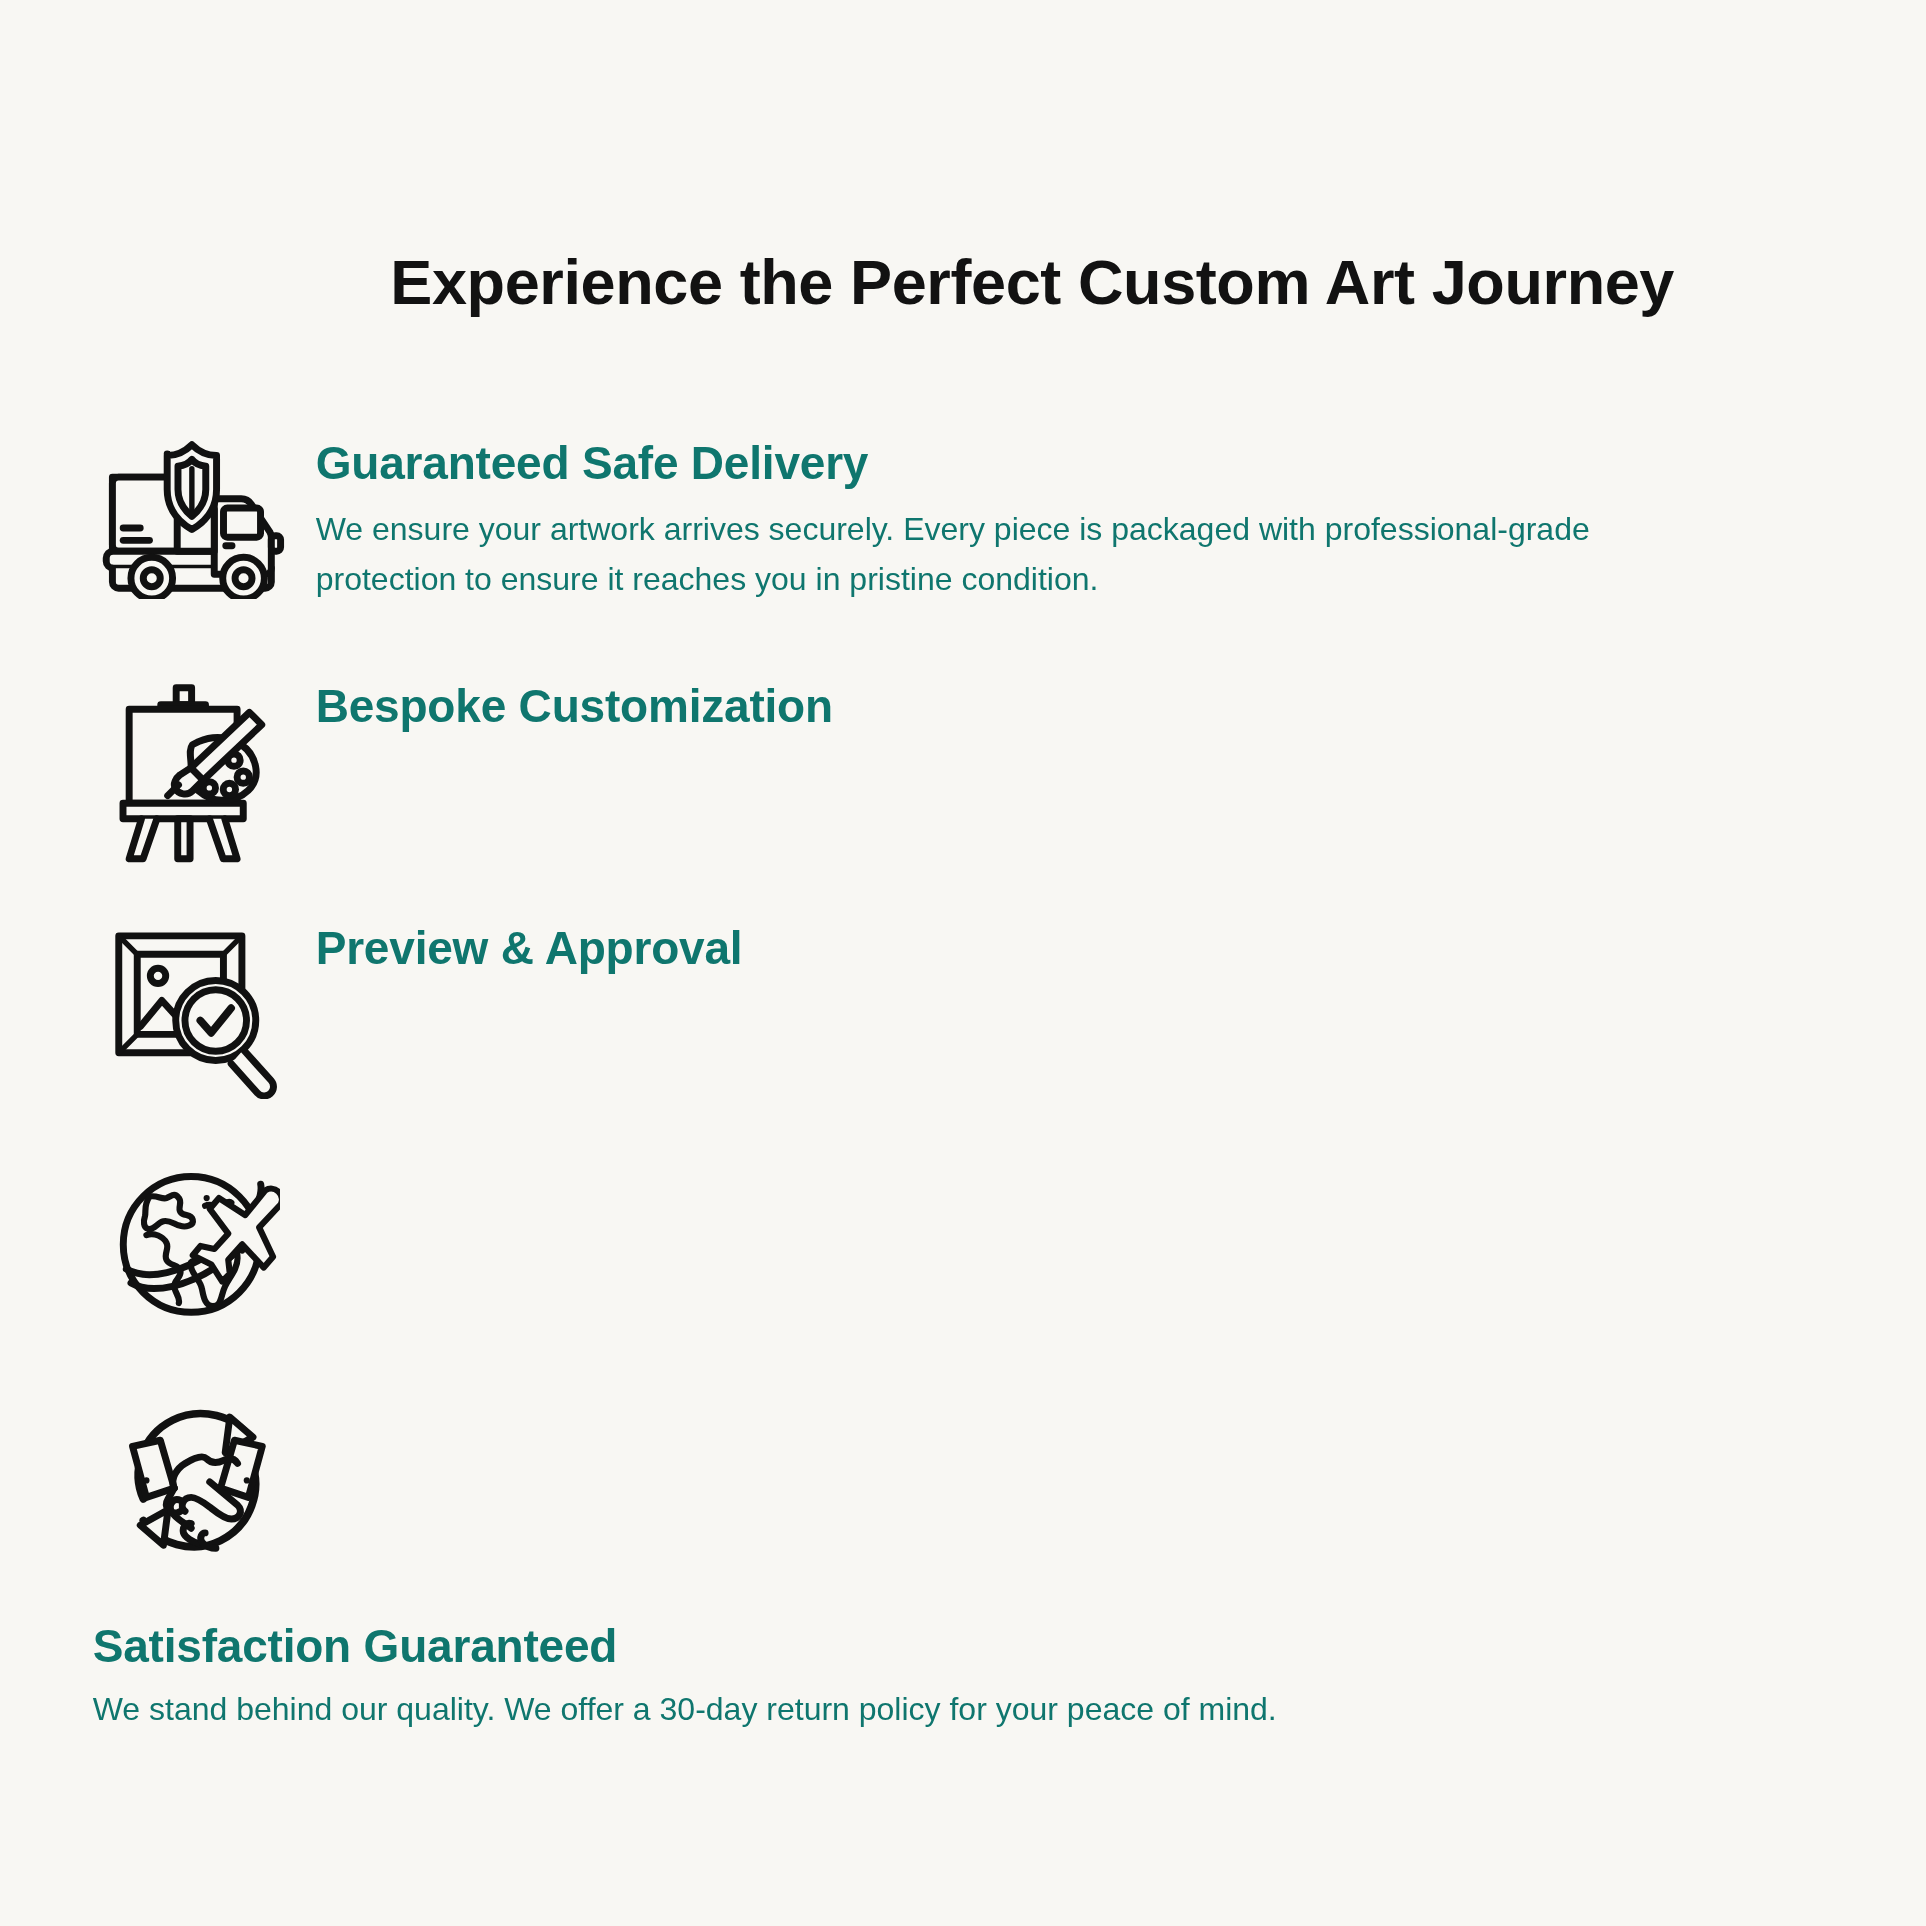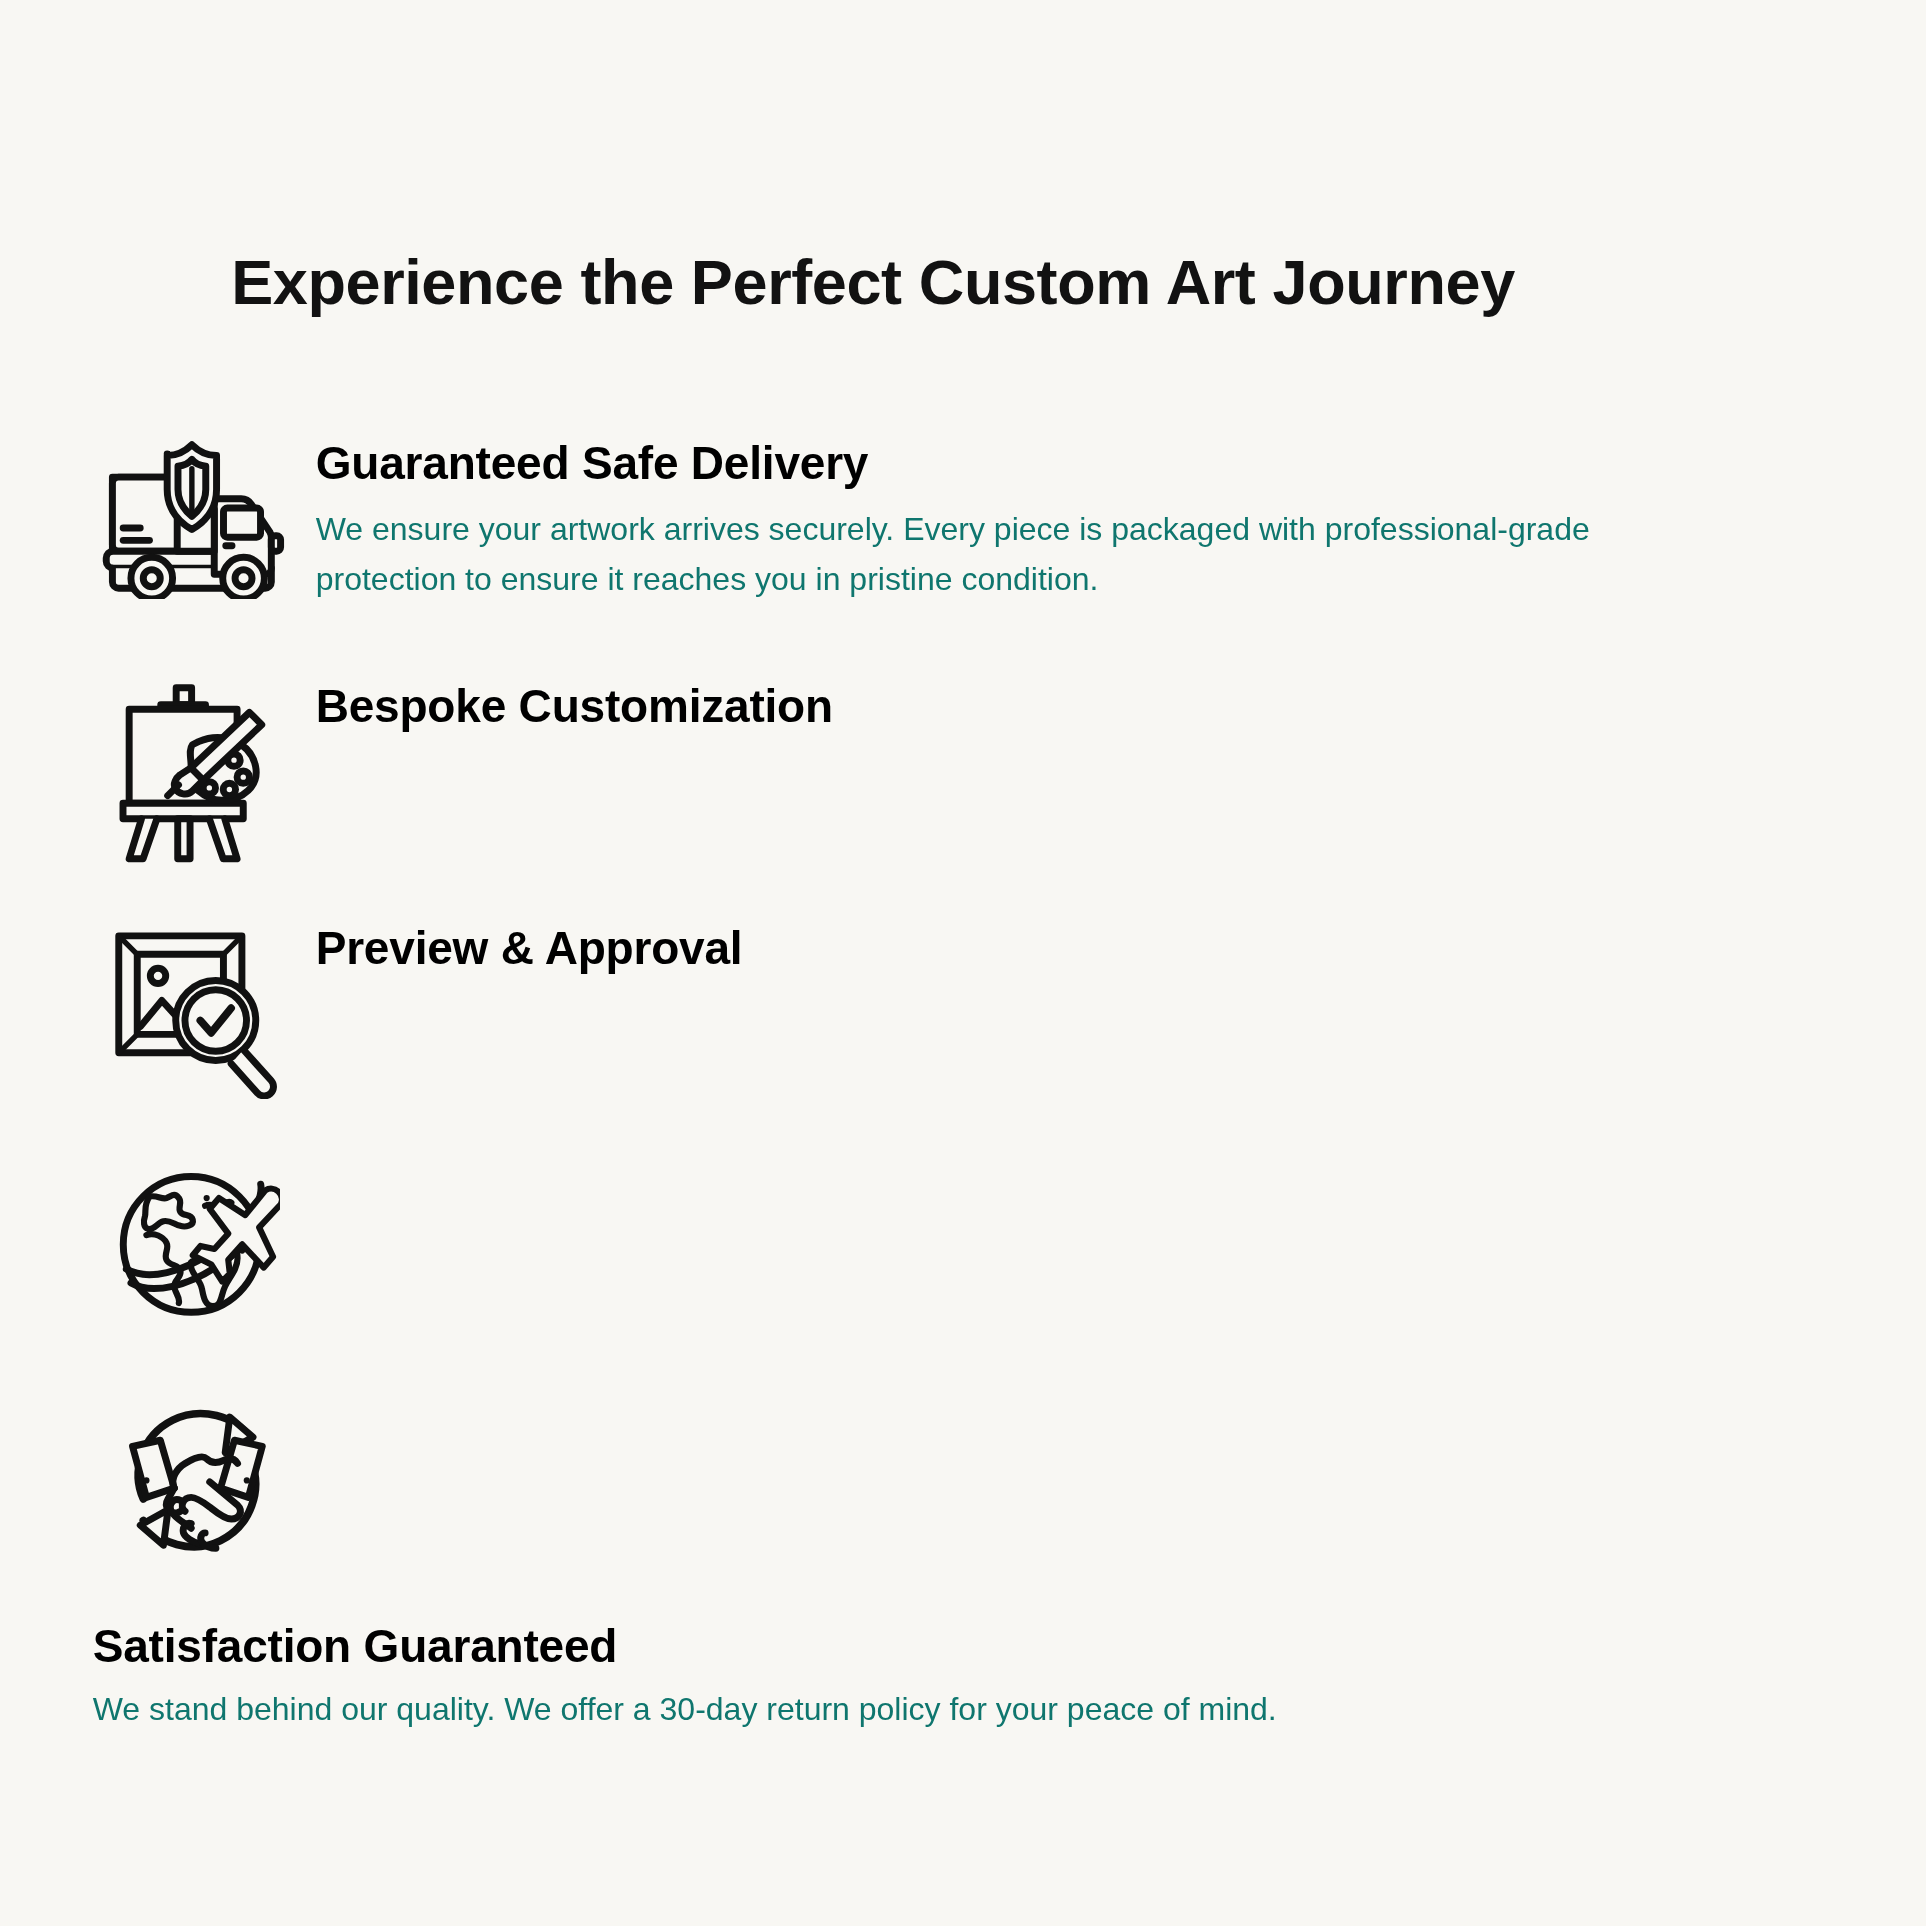--- a/index.html
+++ b/index.html
@@ -22,28 +22,27 @@
     box-sizing: border-box;
     background: #F8F7F3;
   }
 
   
   .page-title {
     position: absolute;
     left: 0;
     top: 207px;
     width: 1674px;
-    text-align: center;
+    text-align: right;
     font-size: 63px;
     line-height: 1.05;
     font-weight: 700;
     letter-spacing: -0.4px;
     color: #121212;
     font-family: "Liberation Sans", sans-serif;
-    padding-left: 36px;
   }
 
   
   .feature-list {
     position: absolute;
     left: 85px;
     top: 432px;
     width: 1765px;
   }
 
@@ -71,21 +70,21 @@
   .feature-text {
     flex: 1 1 auto;
     padding-top: 6.2px;
     padding-left: 7.7px;
   }
 
   .feature-heading {
     font-size: 46px;
     line-height: 1.12;
     font-weight: 700;
-    color: #000000;
+    color: #0f766e;
     letter-spacing: -0.2px;
     margin: 0 0 15.4px 0;
     font-family: "Liberation Sans", sans-serif;
   }
 
   .feature-desc {
     font-size: 32px;
     line-height: 1.55;
     font-weight: 400;
     color: #0f766e;

